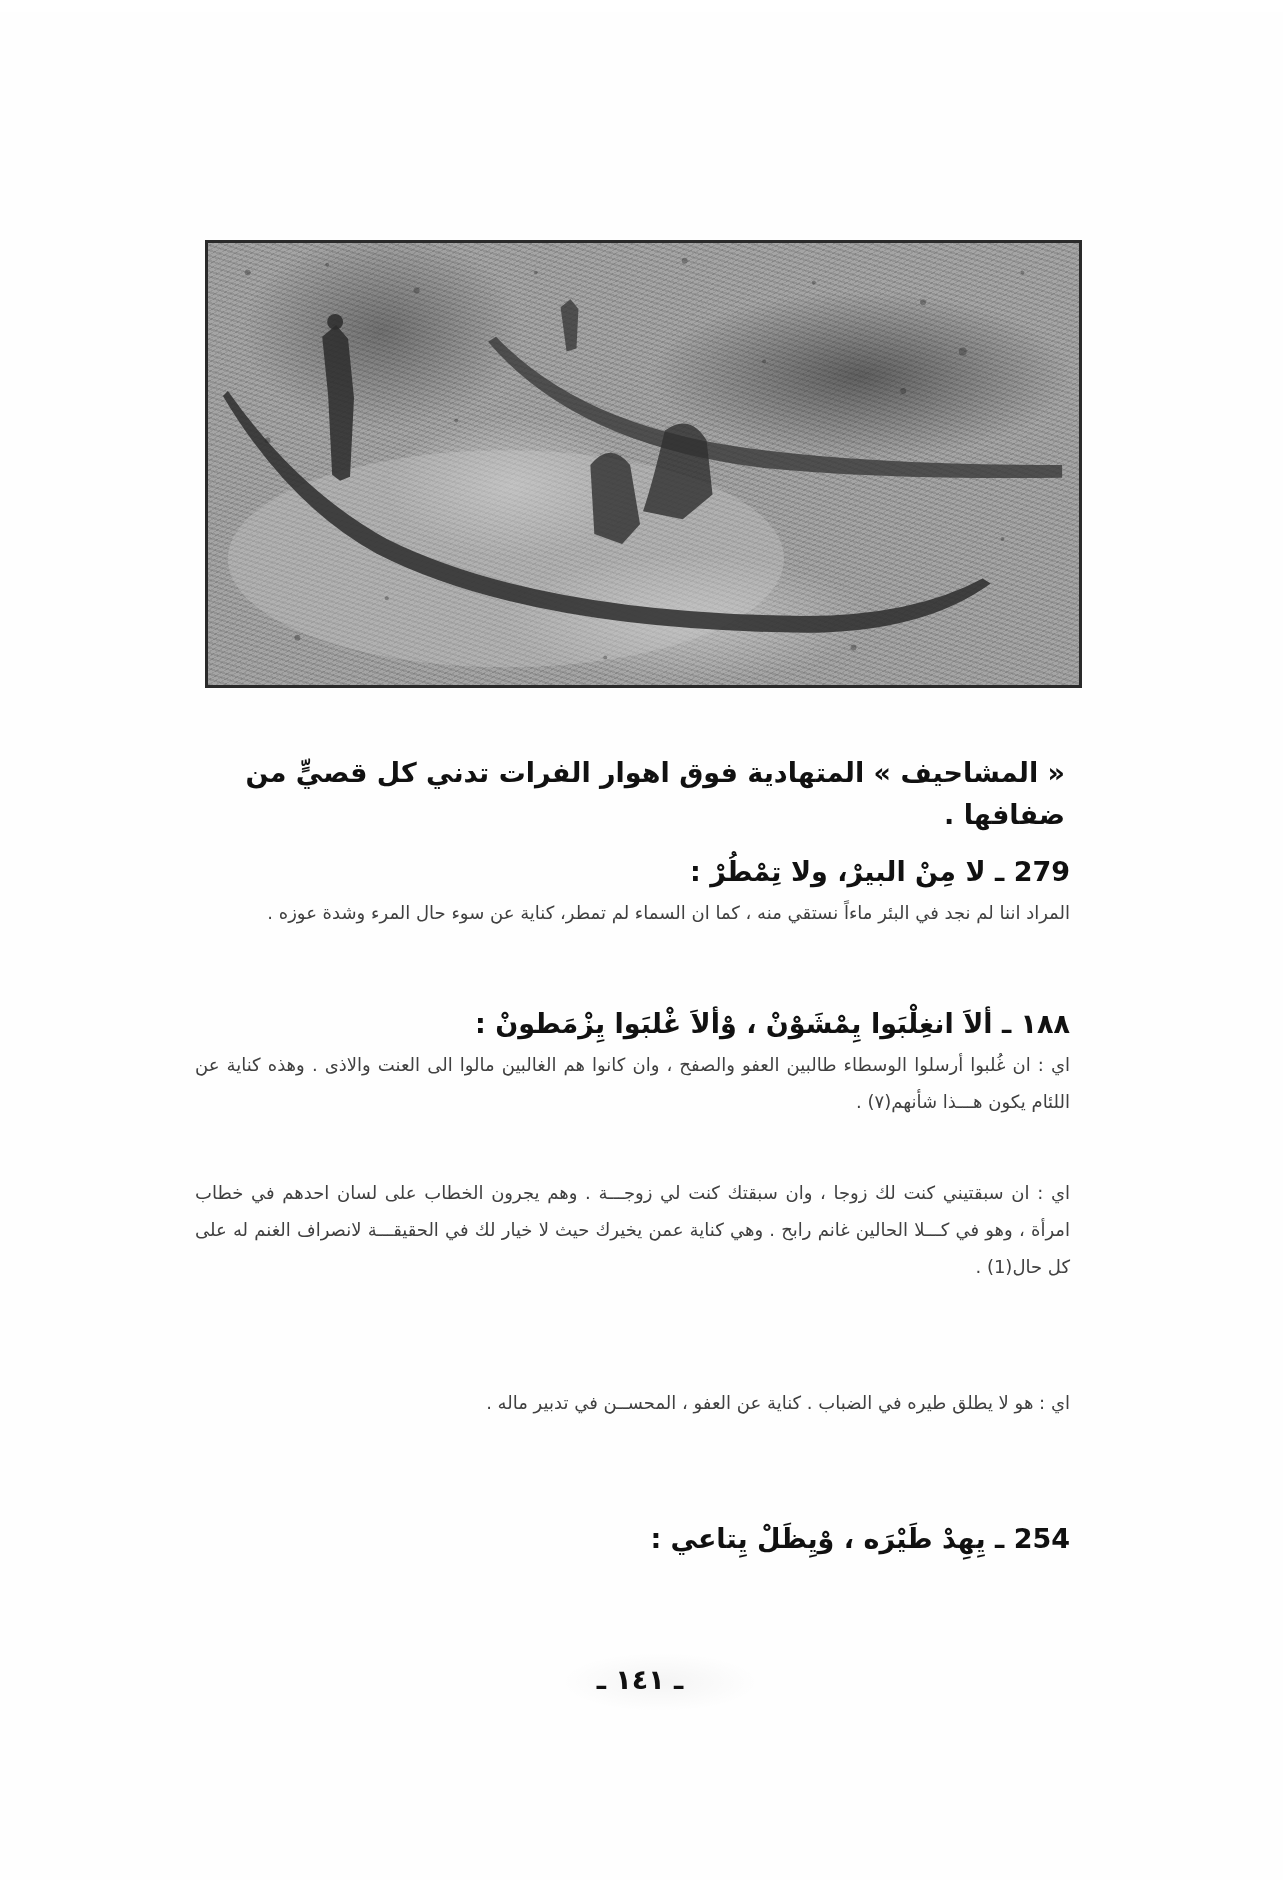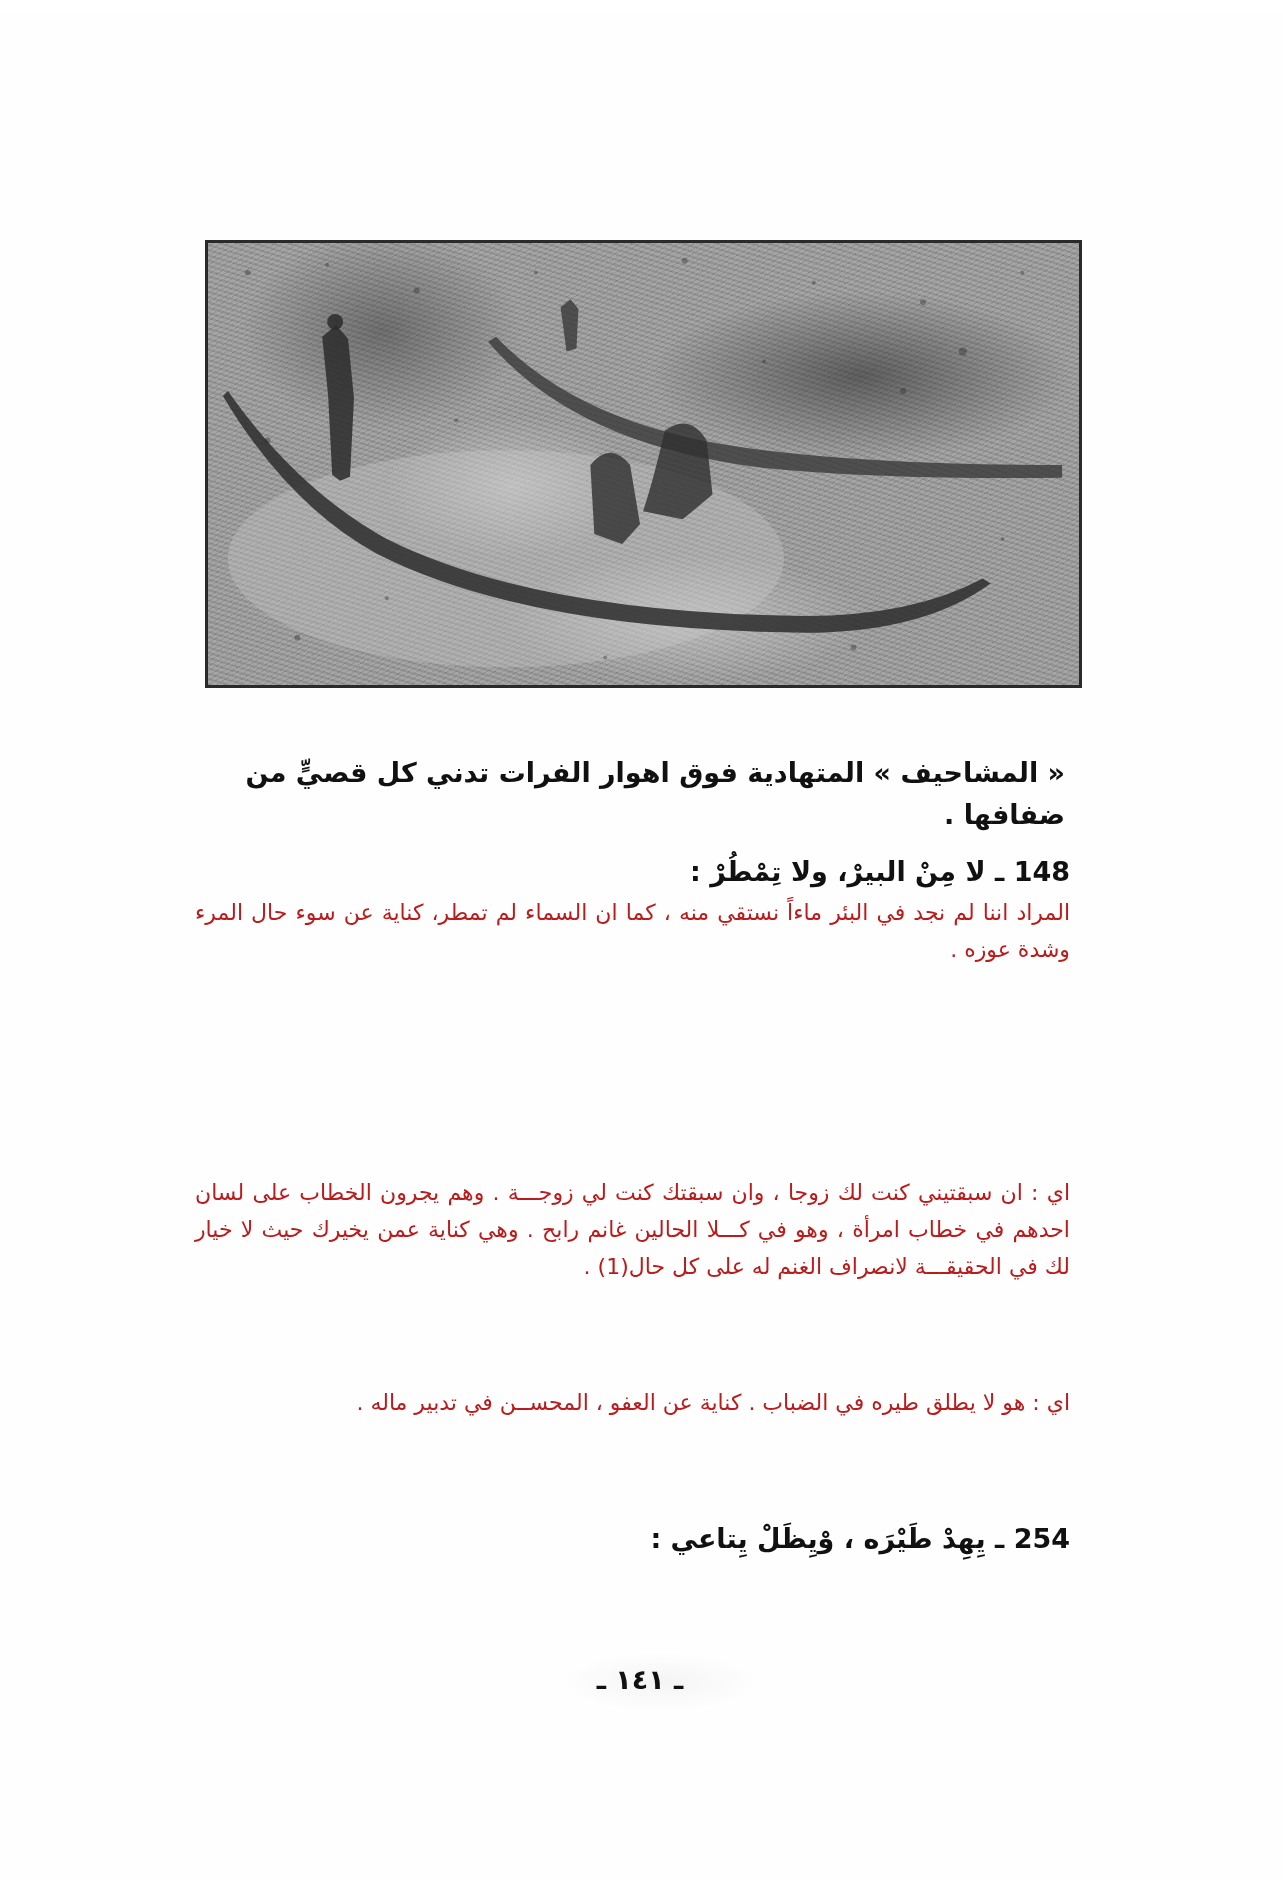--- a/index.html
+++ b/index.html
@@ -67,23 +67,23 @@
     .entry-title {
       font-family: "DejaVu Sans", sans-serif;
       font-weight: bold;
       font-size: 27px;
       line-height: 44px;
       color: #111;
       white-space: nowrap;
     }
     .entry-body {
       font-family: "DejaVu Sans", sans-serif;
-      font-size: 22px;
+      font-size: 18px;
       line-height: 37px;
-      color: #b91c1c;
+      color: #404040;
       text-align: justify;
       text-align-last: right;
     }
     .page-number {
       position: absolute;
       left: 560px;
       top: 1652px;
       width: 160px;
       text-align: center;
       direction: rtl;
@@ -139,24 +139,28 @@
         <circle cx="760" cy="110" r="4"></circle>
           <circle cx="560" cy="120" r="2"></circle>
           <circle cx="180" cy="360" r="2"></circle>
       </g>
     </svg>
   </div>
 
   <div class="caption">« المشاحيف » المتهادية فوق اهوار الفرات تدني كل قصيٍّ من ضفافها .</div>
 
   <div class="entry" style="top:838px;">
-    <div class="entry-title">148 ـ لا مِنْ البيرْ، ولا تِمْطُرْ :</div>
+    <div class="entry-title">279 ـ لا مِنْ البيرْ، ولا تِمْطُرْ :</div>
     <div class="entry-body">المراد اننا لم نجد في البئر ماءاً نستقي منه ، كما ان السماء لم تمطر، كناية عن سوء حال المرء وشدة عوزه .</div>
   </div>
 
+  <div class="entry" style="top:990px;">
+    <div class="entry-title">١٨٨ ـ ألاَ انغِلْبَوا يِمْشَوْنْ ، وْألاَ غْلبَوا يِزْمَطونْ :</div>
+    <div class="entry-body">اي : ان غُلبوا أرسلوا الوسطاء طالبين العفو والصفح ، وان كانوا هم الغالبين مالوا الى العنت والاذى . وهذه كناية عن اللئام يكون هـــذا شأنهم(٧) .</div>
+  </div>
 
   <div class="entry" style="top:1162px;">
     <div class="entry-body">اي : ان سبقتيني كنت لك زوجا ، وان سبقتك كنت لي زوجـــة . وهم يجرون الخطاب على لسان احدهم في خطاب امرأة ، وهو في كـــلا الحالين غانم رابح . وهي كناية عمن يخيرك حيث لا خيار لك في الحقيقـــة لانصراف الغنم له على كل حال(1) .</div>
   </div>
 
   <div class="entry" style="top:1372px;">
     <div class="entry-body">اي : هو لا يطلق طيره في الضباب . كناية عن العفو ، المحســن في تدبير ماله .</div>
   </div>
 
   <div class="entry" style="top:1505px;">

